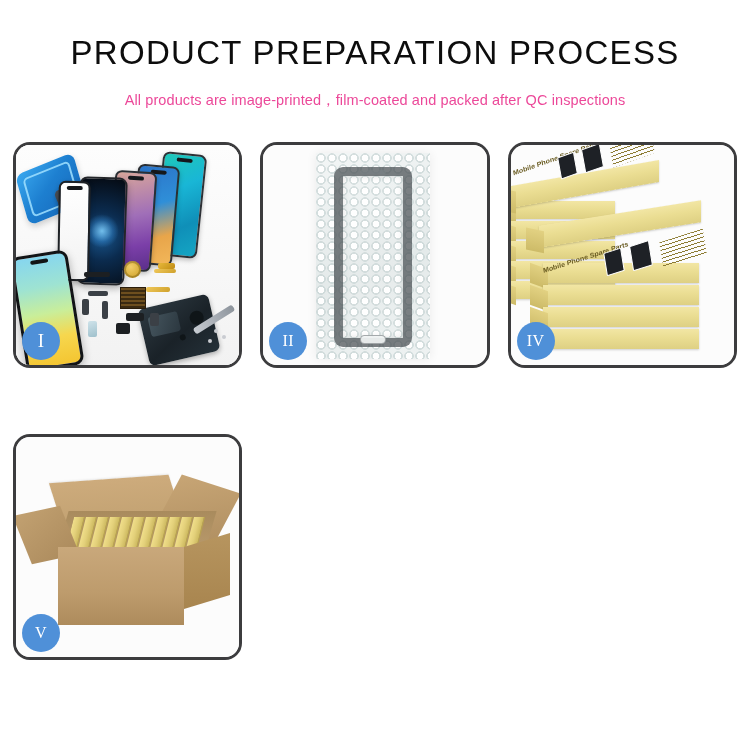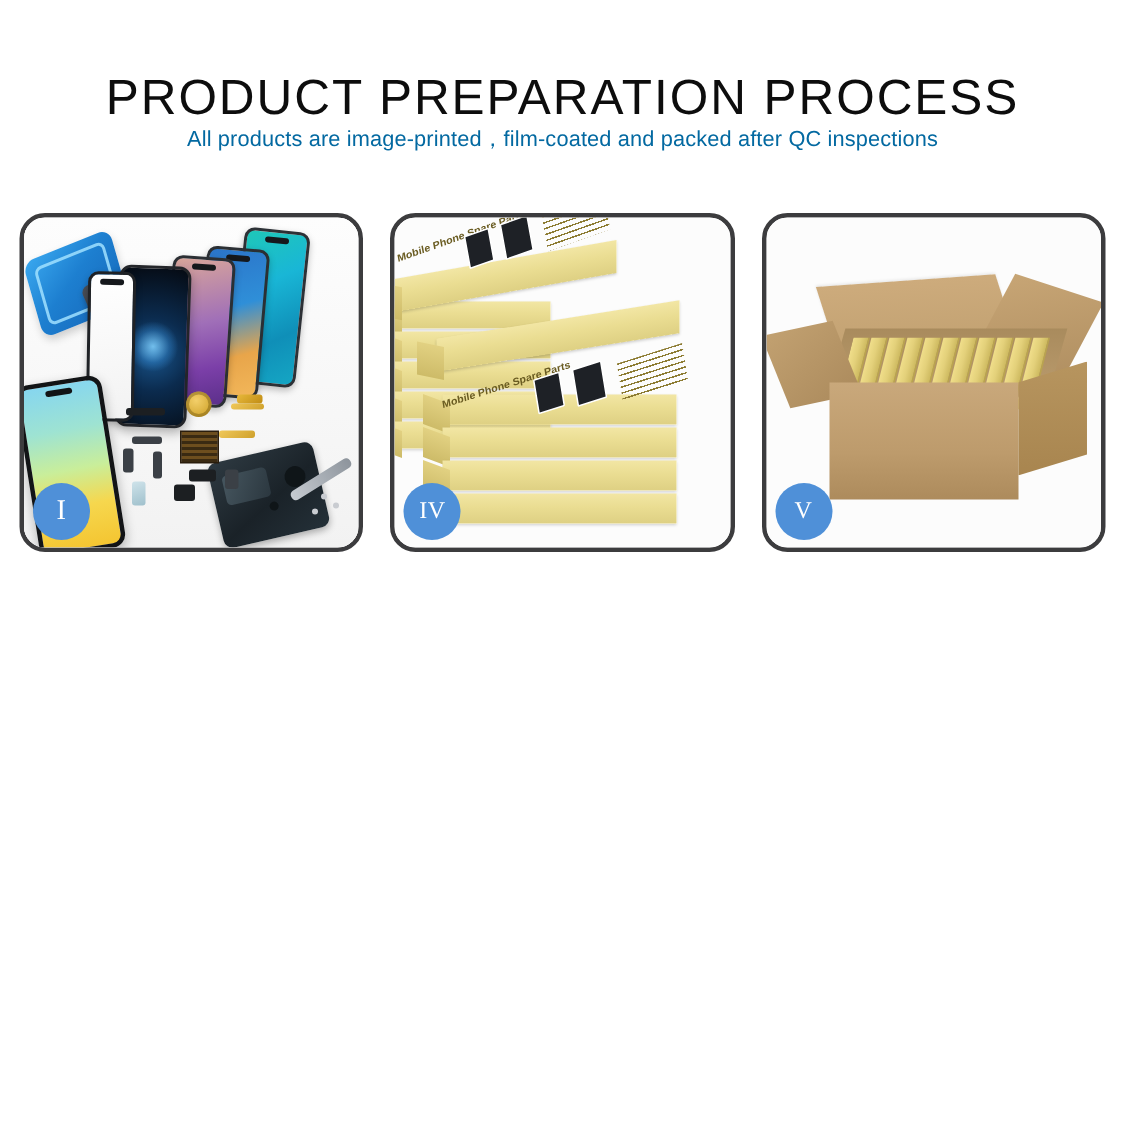--- a/index.html
+++ b/index.html
@@ -17,38 +17,38 @@
     width: 750px;
     height: 750px;
     background: #ffffff;
   }
 
   
   .header {
     position: absolute;
     top: 0; left: 0; right: 0;
     text-align: center;
-    padding-top: 48px;
+    padding-top: 36px;
   }
   .title {
     font-family: "Liberation Sans", sans-serif;
     font-size: 33px;
     font-weight: 400;
     letter-spacing: 1.3px;
     color: #0d0d0d;
     line-height: 1.05;
     white-space: nowrap;
   }
   .subtitle {
-    margin-top: 0;
+    margin-top: 20px;
     font-family: "Liberation Sans", sans-serif;
     font-size: 14.5px;
     font-weight: 400;
     letter-spacing: 0.1px;
-    color: #0369a1;
+    color: #ec4899;
     white-space: nowrap;
   }
 
   
   .grid {
     position: absolute;
     top: 142px;
     left: 13px;
     width: 724px;
     height: 545px;
@@ -456,20 +456,31 @@
         <div class="part p-grey" style="left:134px; top:168px; width:9px;  height:13px;"></div>
         <div class="part p-glass" style="left:72px;  top:176px; width:9px;  height:16px;"></div>
         <div class="part p-flex" style="left:130px; top:142px; width:24px; height:5px;"></div>
         <div class="part p-screw" style="left:198px; top:184px; width:4px;  height:4px;"></div>
         <div class="part p-screw" style="left:206px; top:190px; width:4px;  height:4px;"></div>
         <div class="part p-screw" style="left:192px; top:194px; width:4px;  height:4px;"></div>
       </div>
       <div class="badge">I</div>
     </div>
 
+    <div class="panel">
+      <div class="panel-photo">
+        <div class="bubble-sheet">
+          <div class="screen-outline">
+            <span class="earpiece"></span>
+            <span class="home-btn"></span>
+          </div>
+        </div>
+      </div>
+      <div class="badge small">II</div>
+    </div>
 
 
     <div class="panel">
       <div class="panel-photo">
         <div class="stack">
 
           <div class="ybox" style="left:0px; top:56px; width:104px; height:18px;">
               <span class="side"></span>
             </div>
           <div class="ybox" style="left:0px; top:76px; width:104px; height:18px;">

